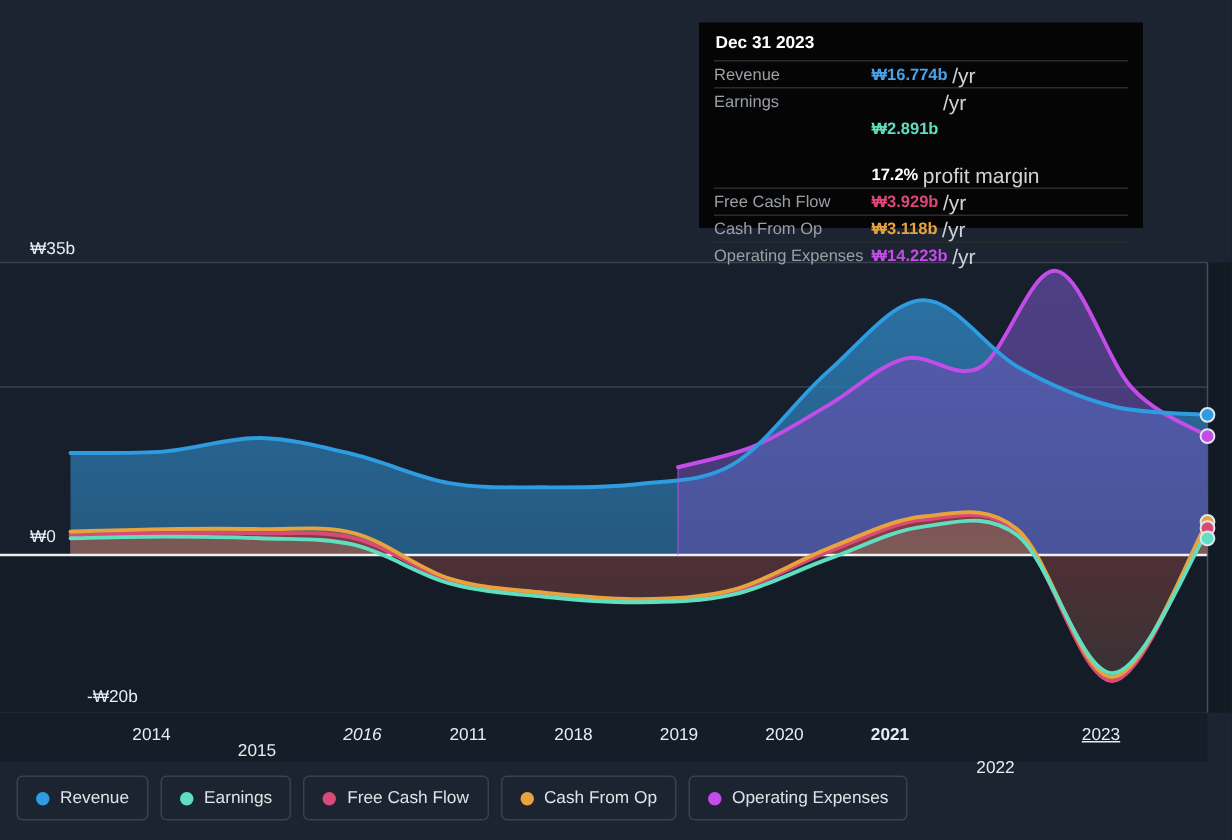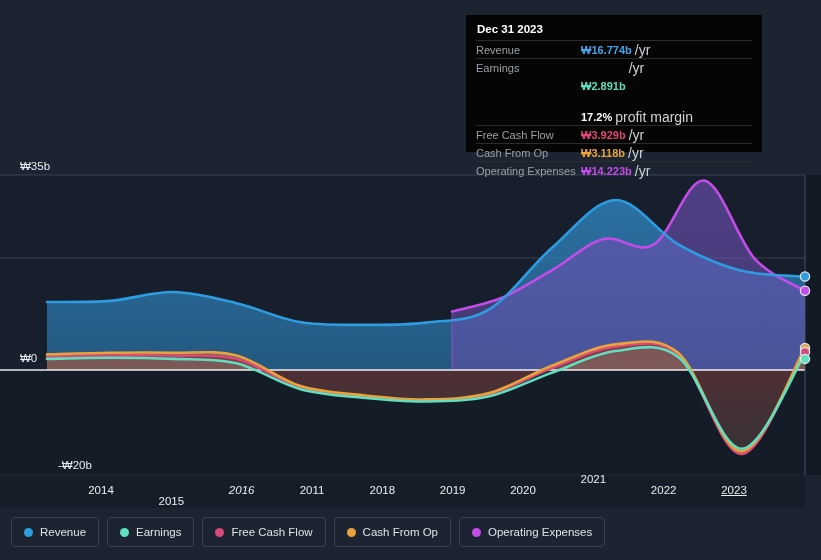--- a/index.html
+++ b/index.html
@@ -155,22 +155,22 @@
     <div class="axis-label" id="ylab-bottom" style="left:20px;top:459px;margin-left:38px;">-₩20b</div>
 
     <div id="xticks">
         <div class="xtick" style="left: 101px; top: 484px;">2014</div>
         <div class="xtick" style="left: 171.333px; top: 495px;">2015</div>
         <div class="xtick" style="left: 241.667px; top: 484px; font-style: italic;">2016</div>
         <div class="xtick" style="left: 312px; top: 484px;">2011</div>
         <div class="xtick" style="left: 382.333px; top: 484px;">2018</div>
         <div class="xtick" style="left: 452.667px; top: 484px;">2019</div>
         <div class="xtick" style="left: 523px; top: 484px;">2020</div>
-        <div class="xtick" style="left: 593.333px; top: 473px;">2021</div>
-        <div class="xtick" style="left: 663.667px; top: 484px;">2022</div>
+        <div class="xtick" style="left: 593.333px; top: 484px; font-weight: bold;">2021</div>
+        <div class="xtick" style="left: 663.667px; top: 506px;">2022</div>
         <div class="xtick" style="left: 734px; top: 484px; text-decoration: underline;">2023</div>
       </div>
   </div>
 
   <div id="tooltip">
     <div class="tt-title">Dec 31 2023</div>
     <div id="tt-rows">
         <div class="tt-row">
           <div class="tt-key">Revenue</div>
           <div class="tt-val" style="color: rgb(74, 163, 232);">₩16.774b</div>

